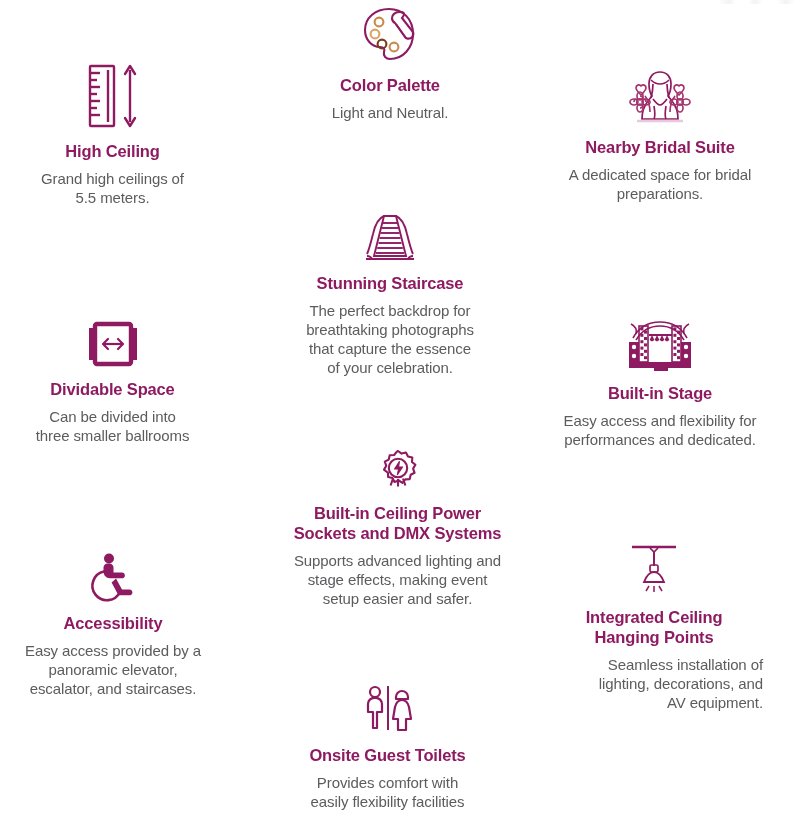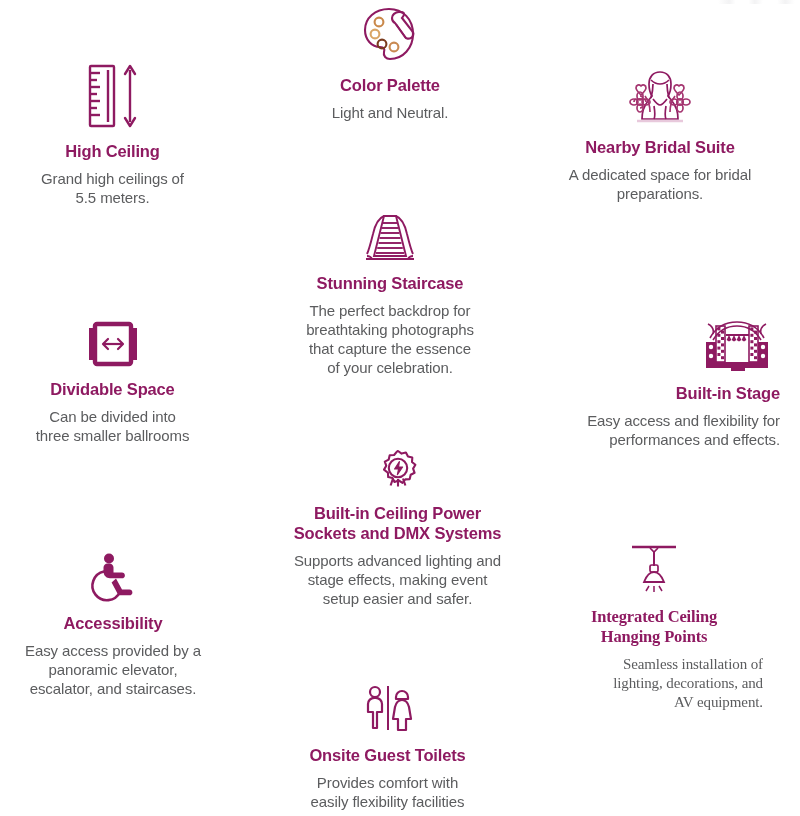--- a/index.html
+++ b/index.html
@@ -52,24 +52,24 @@
   .feature-desc.justified {
     text-align: right;
   }
 
   
   #f-high-ceiling   { left: 5px;   top: 60px;  width: 215px; text-align: center; }
   #f-color-palette  { left: 285px; top: 4px;   width: 210px; }
   #f-bridal-suite   { left: 550px; top: 66px;  width: 220px; }
   #f-staircase      { left: 285px; top: 212px; width: 210px; }
   #f-dividable      { left: 5px;   top: 318px; width: 215px; }
-  #f-stage          { left: 540px; top: 318px; width: 240px; text-align: right; }
+  #f-stage          { left: 540px; top: 318px; width: 240px; }
   #f-dmx            { left: 260px; top: 448px; width: 275px; }
   #f-accessibility  { left: 0px;   top: 552px; width: 226px; }
-  #f-hanging        { left: 545px; top: 542px; width: 218px; font-family: Liberation Serif, serif; }
+  #f-hanging        { left: 545px; top: 542px; width: 218px; }
   #f-toilets        { left: 280px; top: 684px; width: 215px; }
 
   .corner-artifact {
     position: absolute;
     top: 0;
     right: 2px;
     width: 80px;
     height: 4px;
     opacity: 0.12;
     background: linear-gradient(90deg,
@@ -244,21 +244,21 @@
           <path d="M40 17l2.4 5-2.4 1.4L37.6 22z"></path>
           <path d="M45 17l2.4 5-2.4 1.4L42.6 22z"></path>
           <path d="M50 17l2.4 5-2.4 1.4L47.6 22z"></path>
         </g>
         <rect x="12" y="44" width="62" height="6" fill="#8E1A61"></rect>
         <rect x="37" y="49" width="14" height="4" fill="#8E1A61"></rect>
       </svg>
     </span>
     <span class="feature-title">Built-in Stage</span>
     <span class="feature-desc">Easy access and flexibility for
-performances and effects.</span>
+performances and dedicated.</span>
   </div>
 
   <div class="feature" id="f-dmx">
     <span class="icon-wrap">
       <svg width="46" height="46" viewBox="0 0 46 46" fill="none" stroke="#8E1A61" stroke-width="2.1" stroke-linejoin="round">
         <path d="M23 3l3.6 2.6 4.3-1 2.1 3.9 4.3 1.1-0.3 4.4 3.4 2.8-2.3 3.8 1.5 4.2-3.9 2-1 4.3-4.4 0.3-2.8 3.4-3.8-2.3-4.2 1.5-2-3.9-4.3-1-0.3-4.4L9 21.6l2.3-3.8-1.5-4.2 3.9-2 1-4.3 4.4-0.3L21.9 3.6z"></path>
         <circle cx="23" cy="20" r="9.2"></circle>
         <path d="M24.4 13.6L19.6 21h4l-1.2 5.6 5.2-7.6h-4.1z" fill="#8E1A61" stroke-width="1.2"></path>
         <path d="M18 30.5l-2.4 7M28 30.5l2.4 7M23 31v7.5"></path>
       </svg>

